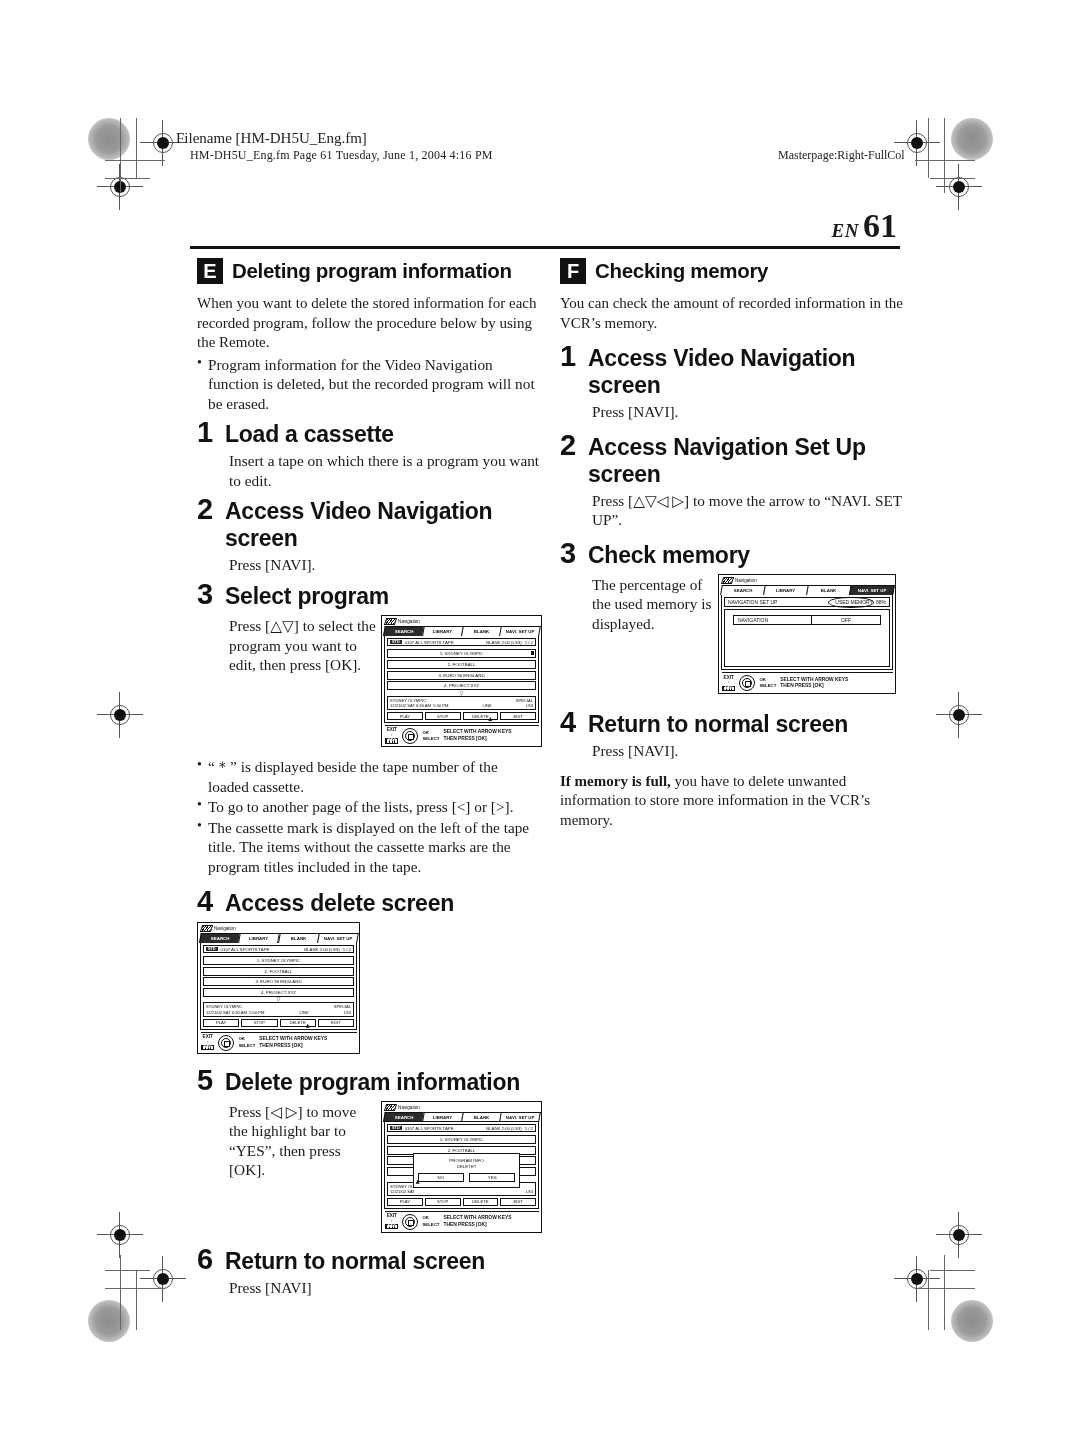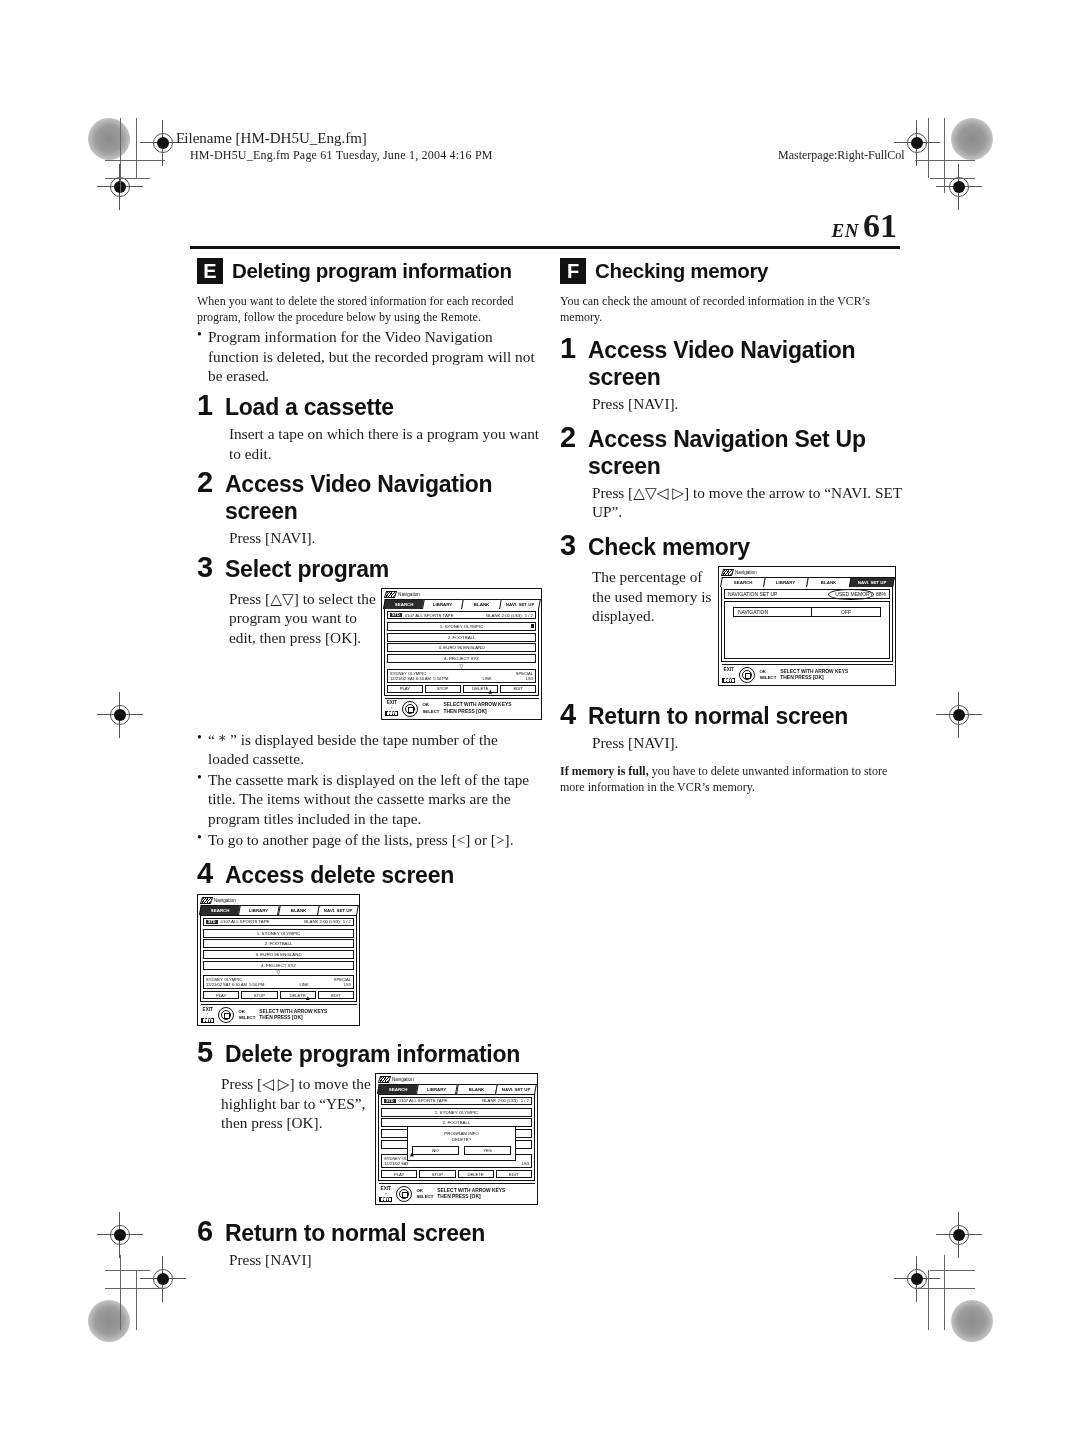--- a/index.html
+++ b/index.html
@@ -39,21 +39,21 @@
   .secthead{display:flex;align-items:center;gap:9px;margin-bottom:10px;}
   .sectbadge{
     width:26px;height:26px;background:#111;color:#fff;
     font-family:"Liberation Sans",sans-serif;font-weight:bold;font-size:20px;
     display:flex;align-items:center;justify-content:center;line-height:1;
   }
   .secttitle{
     font-family:"Liberation Sans",sans-serif;font-weight:bold;font-size:20.5px;
     letter-spacing:-.3px;color:#111;
   }
-  .body{font-size:12px;line-height:1.30;margin:0 0 2px 0;}
+  .body{font-size:15px;line-height:1.30;margin:0 0 2px 0;}
   .bullets{margin:2px 0 0 0;padding:0;list-style:none;}
   .bullets li{font-size:15.3px;line-height:1.28;padding-left:11px;position:relative;margin-bottom:1px;}
   .bullets li:before{content:"\2022";position:absolute;left:0;top:-1px;font-size:14px;}
 
   
   .attbox{border:1.4px solid #111;padding:8px 10px 10px 12px;margin:12px 0 14px 0;}
   .attbox .t{font-family:"Liberation Serif",serif;font-style:italic;font-weight:bold;font-size:17.5px;margin-bottom:4px;letter-spacing:.2px;}
   .attbox .b{font-family:"Liberation Sans",sans-serif;font-style:italic;font-size:12.6px;line-height:1.32;}
 
   
@@ -324,22 +324,22 @@
           <div class="hinttxt">
             <div>SELECT WITH ARROW KEYS</div>
             <div>THEN PRESS [OK]</div>
           </div>
         </div>
       </div>
     </div>
 
     <ul class="bullets" style="margin-top:10px;">
       <li>“＊” is displayed beside the tape number of the loaded cassette.</li>
+      <li>To go to another page of the lists, press [&lt;] or [&gt;].</li>
       <li>The cassette mark is displayed on the left of the tape title. The items without the cassette marks are the program titles included in the tape.</li>
-      <li>To go to another page of the lists, press [&lt;] or [&gt;].</li>
     </ul>
 
     <div class="step" style="margin-top:12px;">
       <div class="stepnum">4</div>
       <div class="steptitle">Access delete screen</div>
     </div>
     <div class="stepflow">
       <div class="osd" style="width:163px;margin-top:2px;">
         <div class="navlabel">
           <span class="navglyph"></span>
@@ -418,21 +418,21 @@
           </div>
         </div>
       </div>
     </div>
 
     <div class="step" style="margin-top:14px;">
       <div class="stepnum">5</div>
       <div class="steptitle">Delete program information</div>
     </div>
     <div class="stepflow">
-      <div class="stepbody wrapnarrow" style="margin-left:24px;">Press [◁ ▷] to move the highlight bar to “YES”, then press [OK].</div>
+      <div class="stepbody wrapnarrow" style="margin-left:32px;">Press [◁ ▷] to move the highlight bar to “YES”, then press [OK].</div>
       <div class="osd" style="width:163px;margin-top:2px;">
         <div class="navlabel">
           <span class="navglyph"></span>
           <span>Navigation</span>
         </div>
         <div class="tabrow">
           <div class="tab active">
               <span>SEARCH</span>
             </div>
           <div class="tab">

